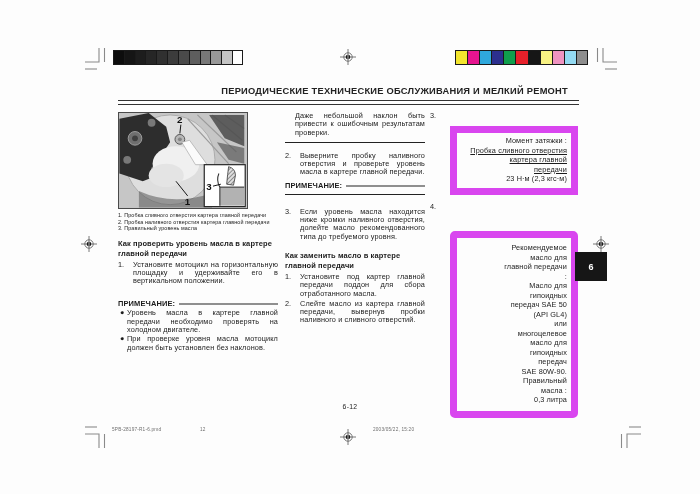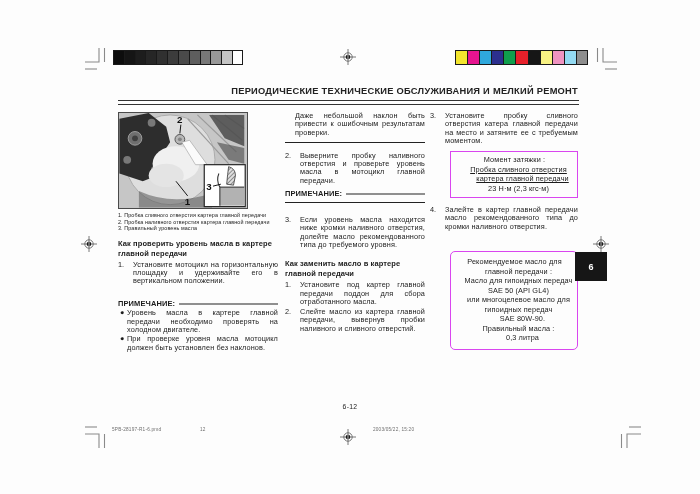--- a/index.html
+++ b/index.html
@@ -25,21 +25,21 @@
   .calbar { position:absolute; top:50px; height:15px; display:flex; }
   .calbar .sw { height:15px; border:0.6px solid #1a1a1a; border-right:none; }
   .calbar .sw:last-child { border-right:0.6px solid #1a1a1a; }
   .graybar { left:113px; width:130px; }
   .graybar .sw { width:10.83px; }
   .colorbar { left:455px; width:133px; }
   .colorbar .sw { width:12.1px; }
 
   
   .header-title {
-    position:absolute; top:86px; right:122px;
+    position:absolute; top:86px; right:132px;
     font-size:9.3px; font-weight:bold; letter-spacing:0.25px; color:#222;
     white-space:nowrap;
   }
   .header-rule {
     position:absolute; top:100px; left:118px; width:461px; height:5px;
     border-top:1.8px solid #333; border-bottom:0.9px solid #333;
   }
 
   
   .col { position:absolute; top:112px; }
@@ -68,22 +68,22 @@
   
   .figure-box {
     width:130px; height:97px; border:1.2px solid #4a4a4a; background:#c6c6c6;
     margin-bottom:3px;
   }
   .fig-caption { font-size:5.4px; line-height:6.5px; letter-spacing:0.1px; margin-bottom:7px; }
   .fig-caption div { padding-left:8px; text-indent:-8px; }
 
   
   .spec-box {
-    border:1px solid #d946ef; padding:3px 4px 4px 5px;
-    font-size:7.3px; line-height:9.5px; letter-spacing:0.12px; text-align:center;margin-left:20px;
+    border:7px solid #d946ef; padding:3px 4px 4px 5px;
+    font-size:7.3px; line-height:9.5px; letter-spacing:0.12px; text-align:right;margin-left:20px;
   }
   .spec-box.round { border-radius:5px; padding:5px 4px 6px 5px; }
   .spec-box p.hang { padding-left:8px; text-indent:-8px; }
   .spec-box p.ind1 { padding-left:8px; }
   .spec-box p.ind2 { padding-left:16px; }
 
   
   .page-number { position:absolute; top:403px; left:0; width:700px; text-align:center;
     font-size:6.8px; letter-spacing:0.3px; color:#222; }
   .footer-meta { position:absolute; top:427px; font-size:4.7px; color:#6e6e6e; letter-spacing:0.2px; }
@@ -289,21 +289,21 @@
     </div>
   </div>
 
   <div class="col col2">
 
     <div class="t cont">Даже небольшой наклон быть привести к ошибочным результатам проверки.</div>
     <div class="rule" style="margin-top:5px;"></div>
 
     <div class="num-item" style="margin-top:9px;">
       <span class="n">2.</span>
-      <div class="x t">Выверните пробку наливного отверстия и проверьте уровень масла в мотоцикл главной передачи.</div>
+      <div class="x t">Выверните пробку наливного отверстия и проверьте уровень масла в картере главной передачи.</div>
     </div>
 
     <div class="note-row" style="margin-top:4px;">
       <span class="nl">ПРИМЕЧАНИЕ:</span>
       <span class="line"></span>
     </div>
     <div class="rule" style="margin-top:4px;"></div>
 
     <div class="num-item" style="margin-top:13px;">
       <span class="n">3.</span>
@@ -319,35 +319,33 @@
     <div class="num-item">
       <span class="n">2.</span>
       <div class="x t">Слейте масло из картера главной передачи, вывернув пробки наливного и сливного отверстий.</div>
     </div>
   </div>
 
   <div class="col col3">
 
     <div class="num-item">
       <span class="n">3.</span>
-      <div class="x t">Установите пробку сливного отверстия катера главной передачи на место и затяните ее с требуемым моментом.</div>
     </div>
 
     <div class="spec-box" style="margin-top:6px;">
       <p>Момент затяжки :</p>
       <p class="ind1 hang" style="padding-left:16px; text-indent:-8px;text-decoration:underline;">Пробка сливного отверстия картера главной передачи</p>
       <p class="ind1">23 Н·м (2,3 кгс·м)</p>
     </div>
 
     <div class="num-item" style="margin-top:8px;">
       <span class="n">4.</span>
-      <div class="x t">Залейте в картер главной передачи масло рекомендованного типа до кромки наливного отверстия.</div>
-    </div>
-
-    <div class="spec-box round" style="margin-top:20px;">
+    </div>
+
+    <div class="spec-box round" style="margin-top:20px;padding-left:39px;">
       <p class="hang">Рекомендуемое масло для главной передачи :</p>
       <p class="ind1">Масло для гипоидных передач SAE 50 (API GL4)</p>
       <p class="ind1">или многоцелевое масло для гипоидных передач</p>
       <p class="ind2">SAE 80W-90.</p>
       <p class="ind1">Правильный масла :</p>
       <p class="ind2">0,3 литра</p>
     </div>
   </div>
 
   <div class="section-tab">6</div>

